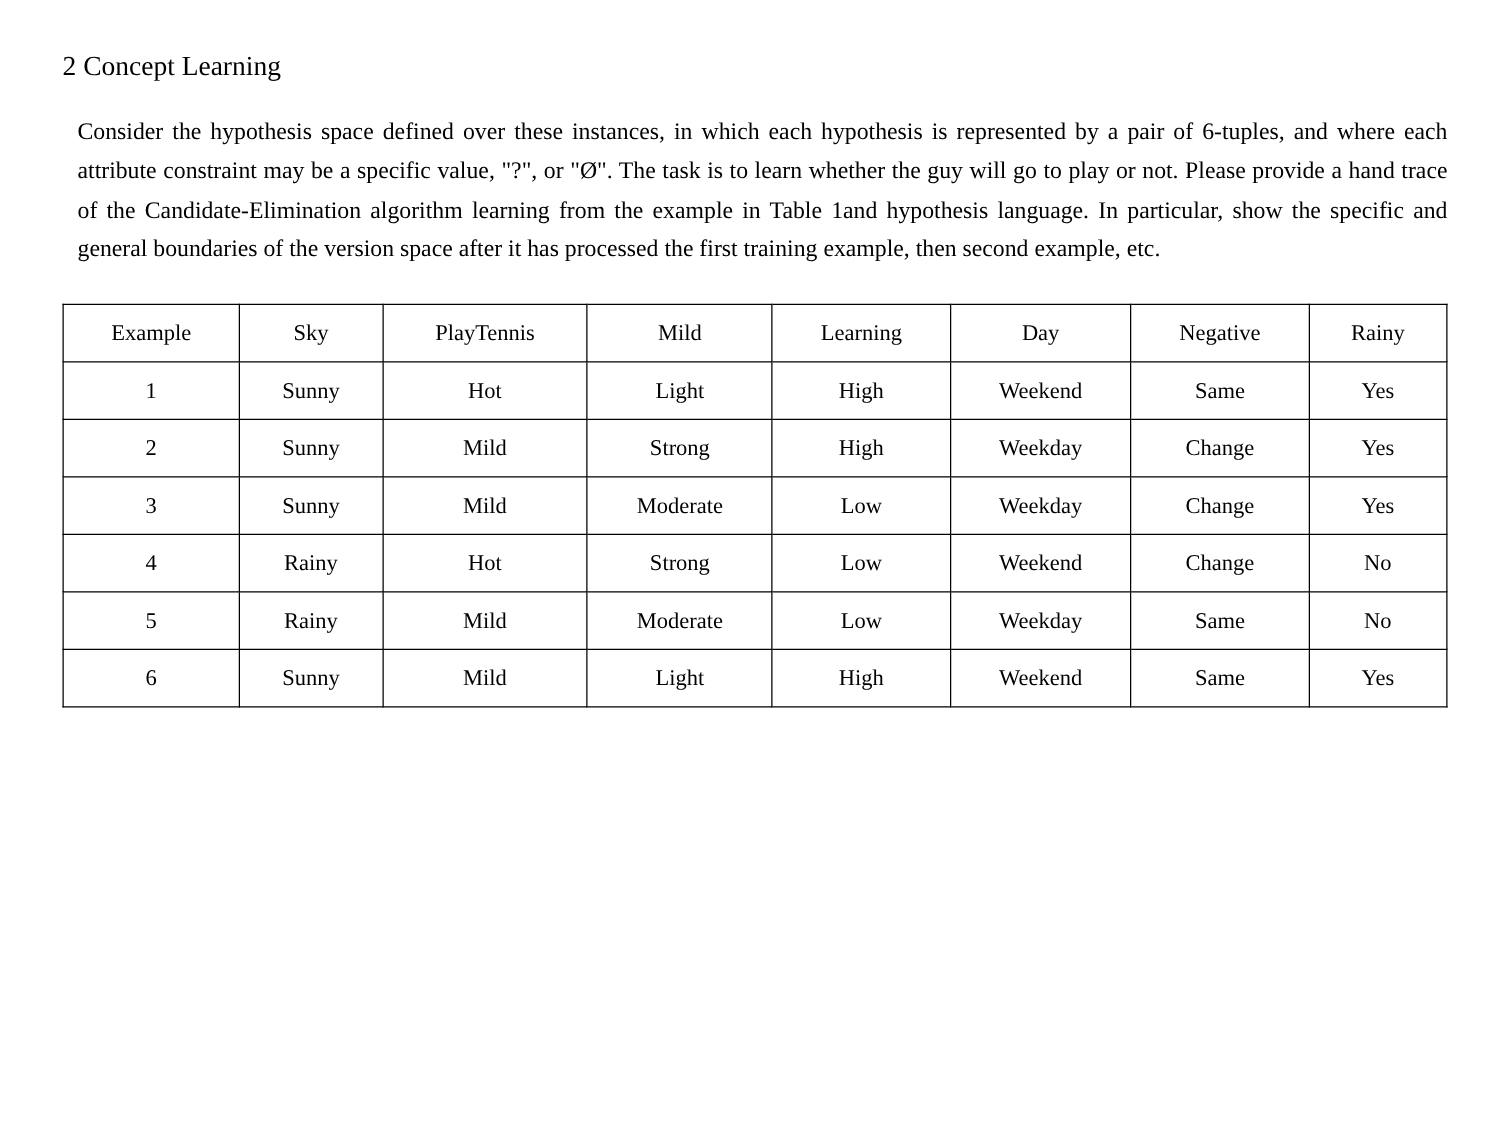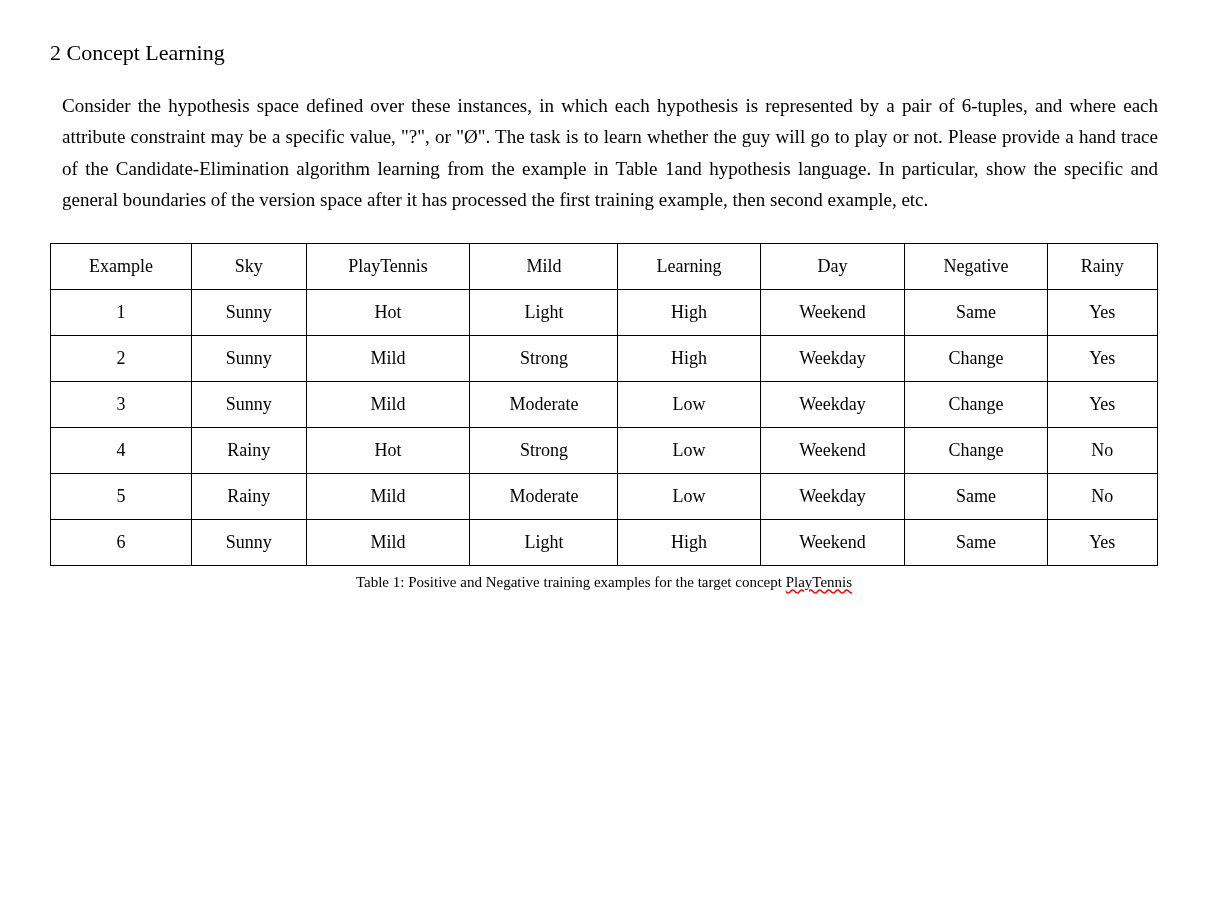--- a/index.html
+++ b/index.html
@@ -143,16 +143,13 @@
           <td>Sunny</td>
           <td>Mild</td>
           <td>Light</td>
           <td>High</td>
           <td>Weekend</td>
           <td>Same</td>
           <td>Yes</td>
         </tr>
       </tbody>
   </table>
-  <div class="table-caption">
-    <span>Table 1: Positive and Negative training examples for the target concept </span><span class="underline-red">PlayTennis</span>
-  </div>
 </div>
 
 </body></html>

